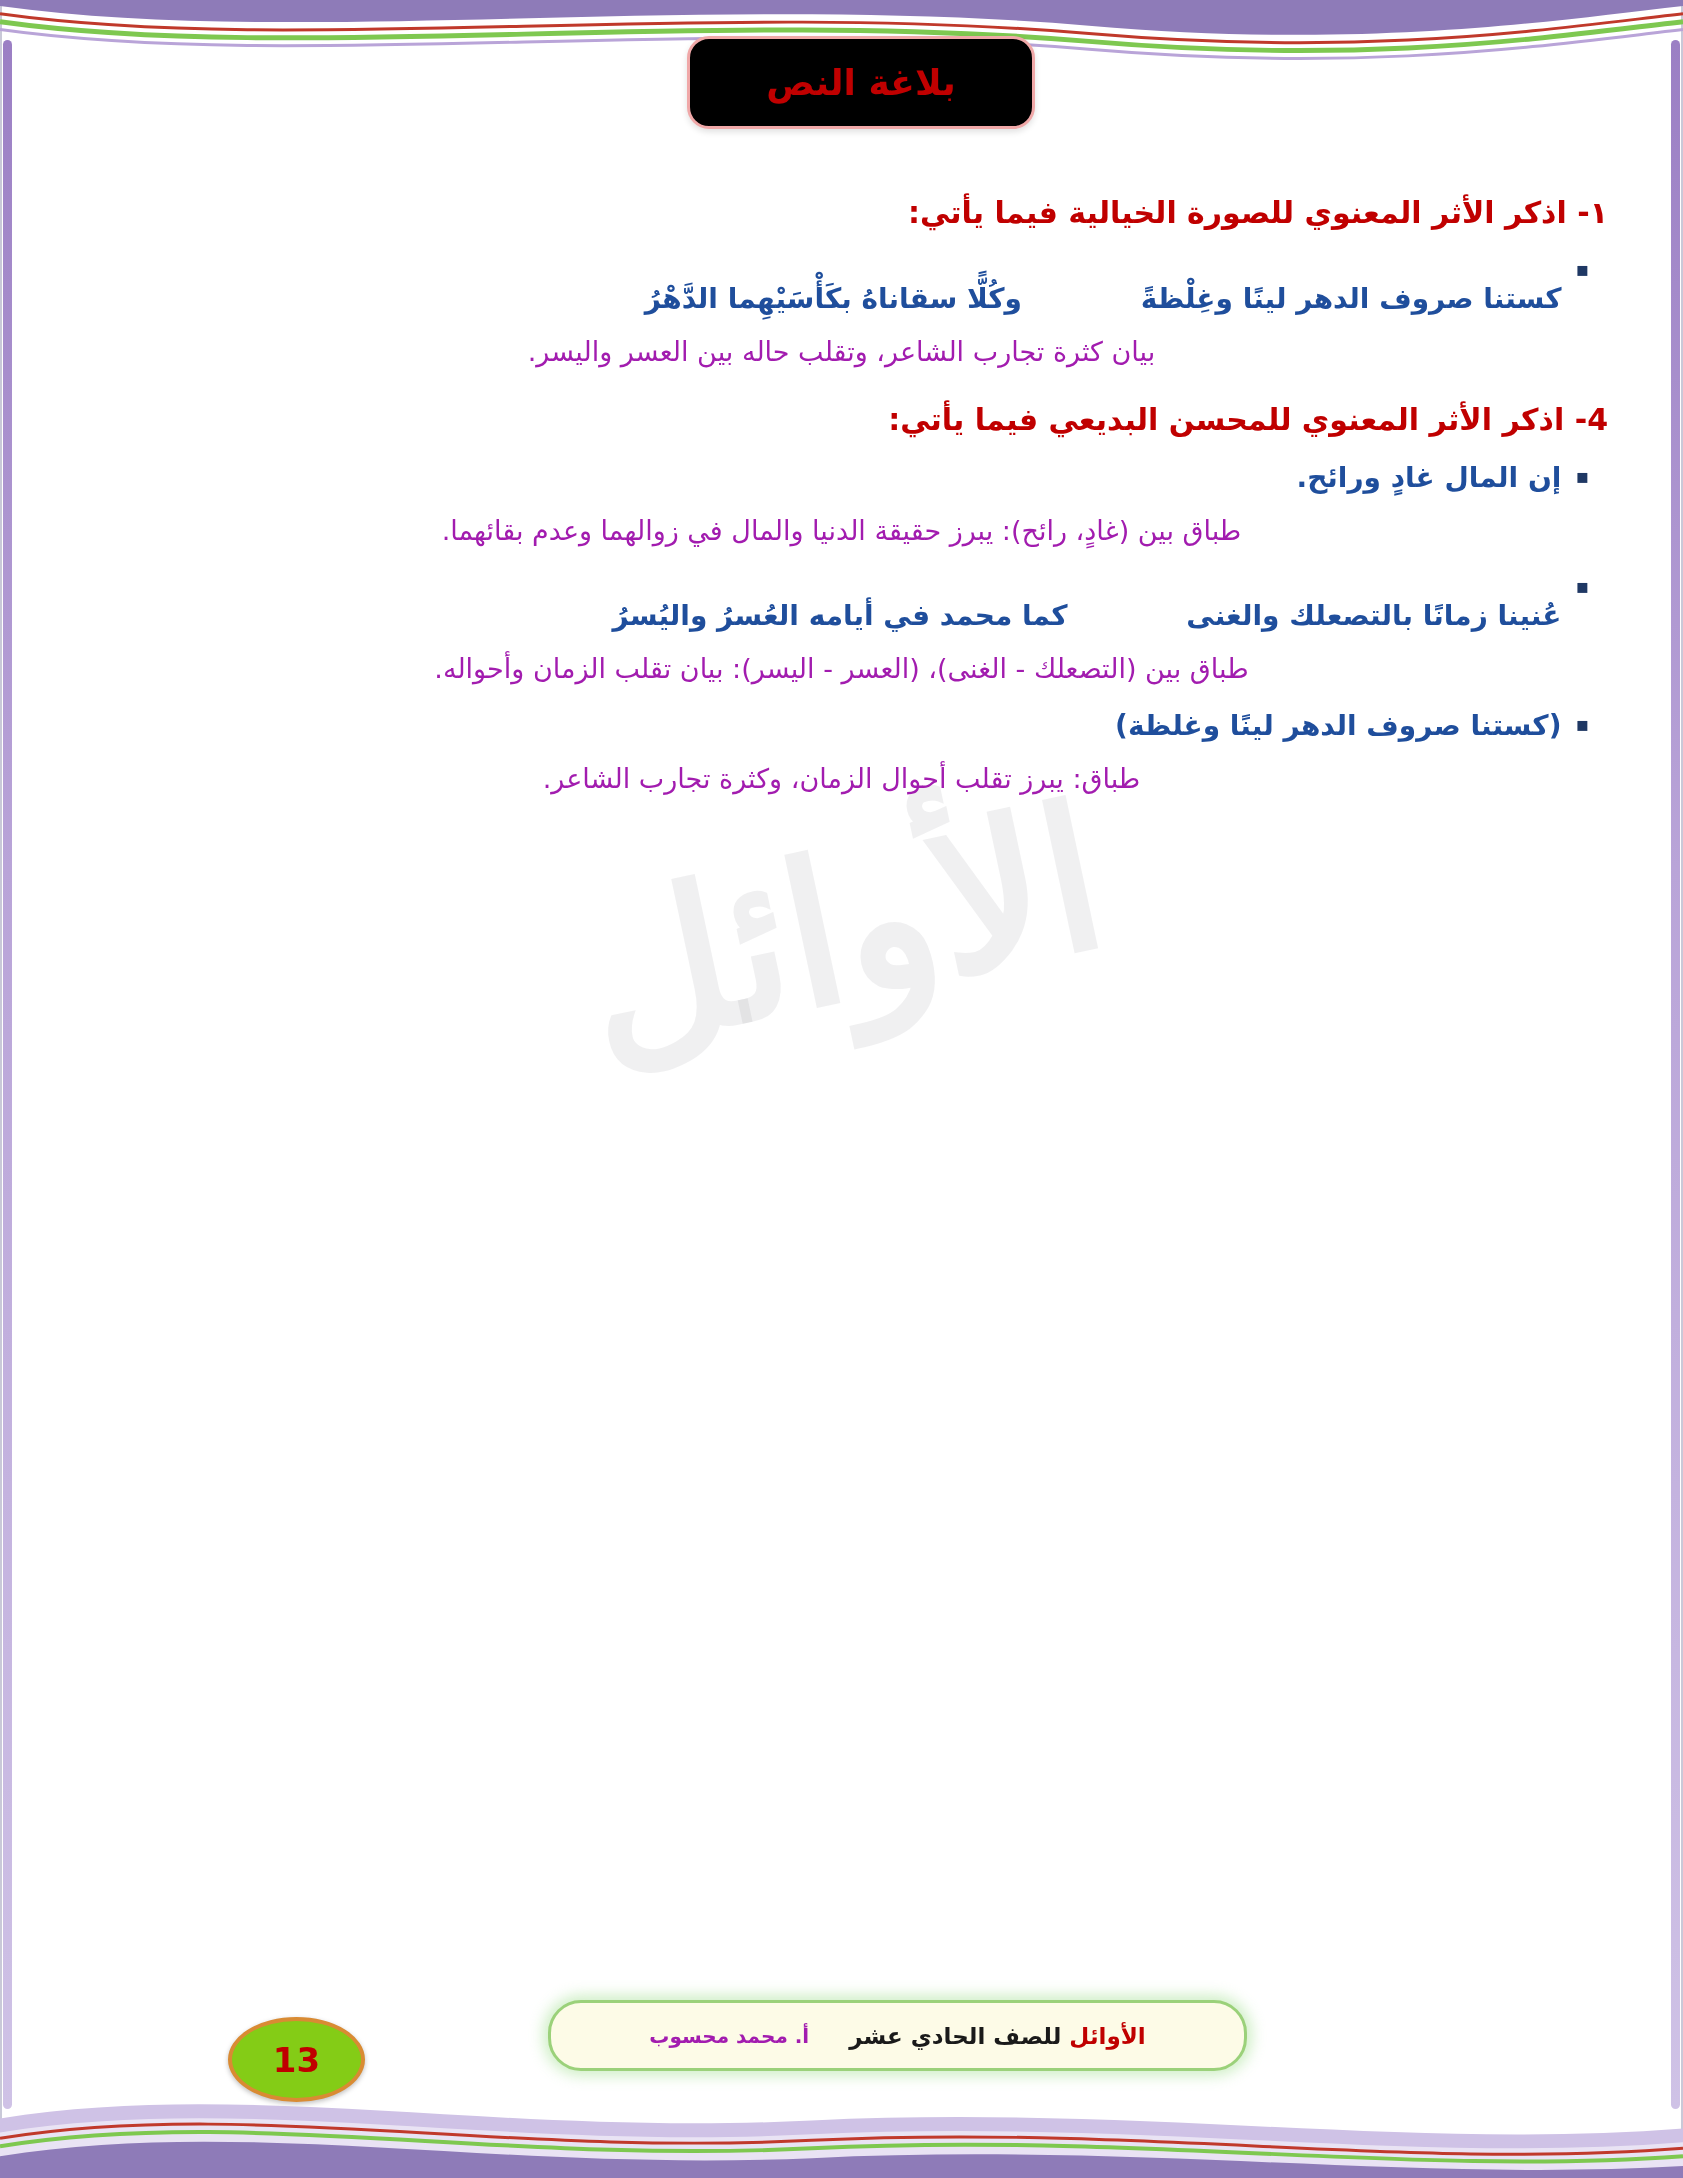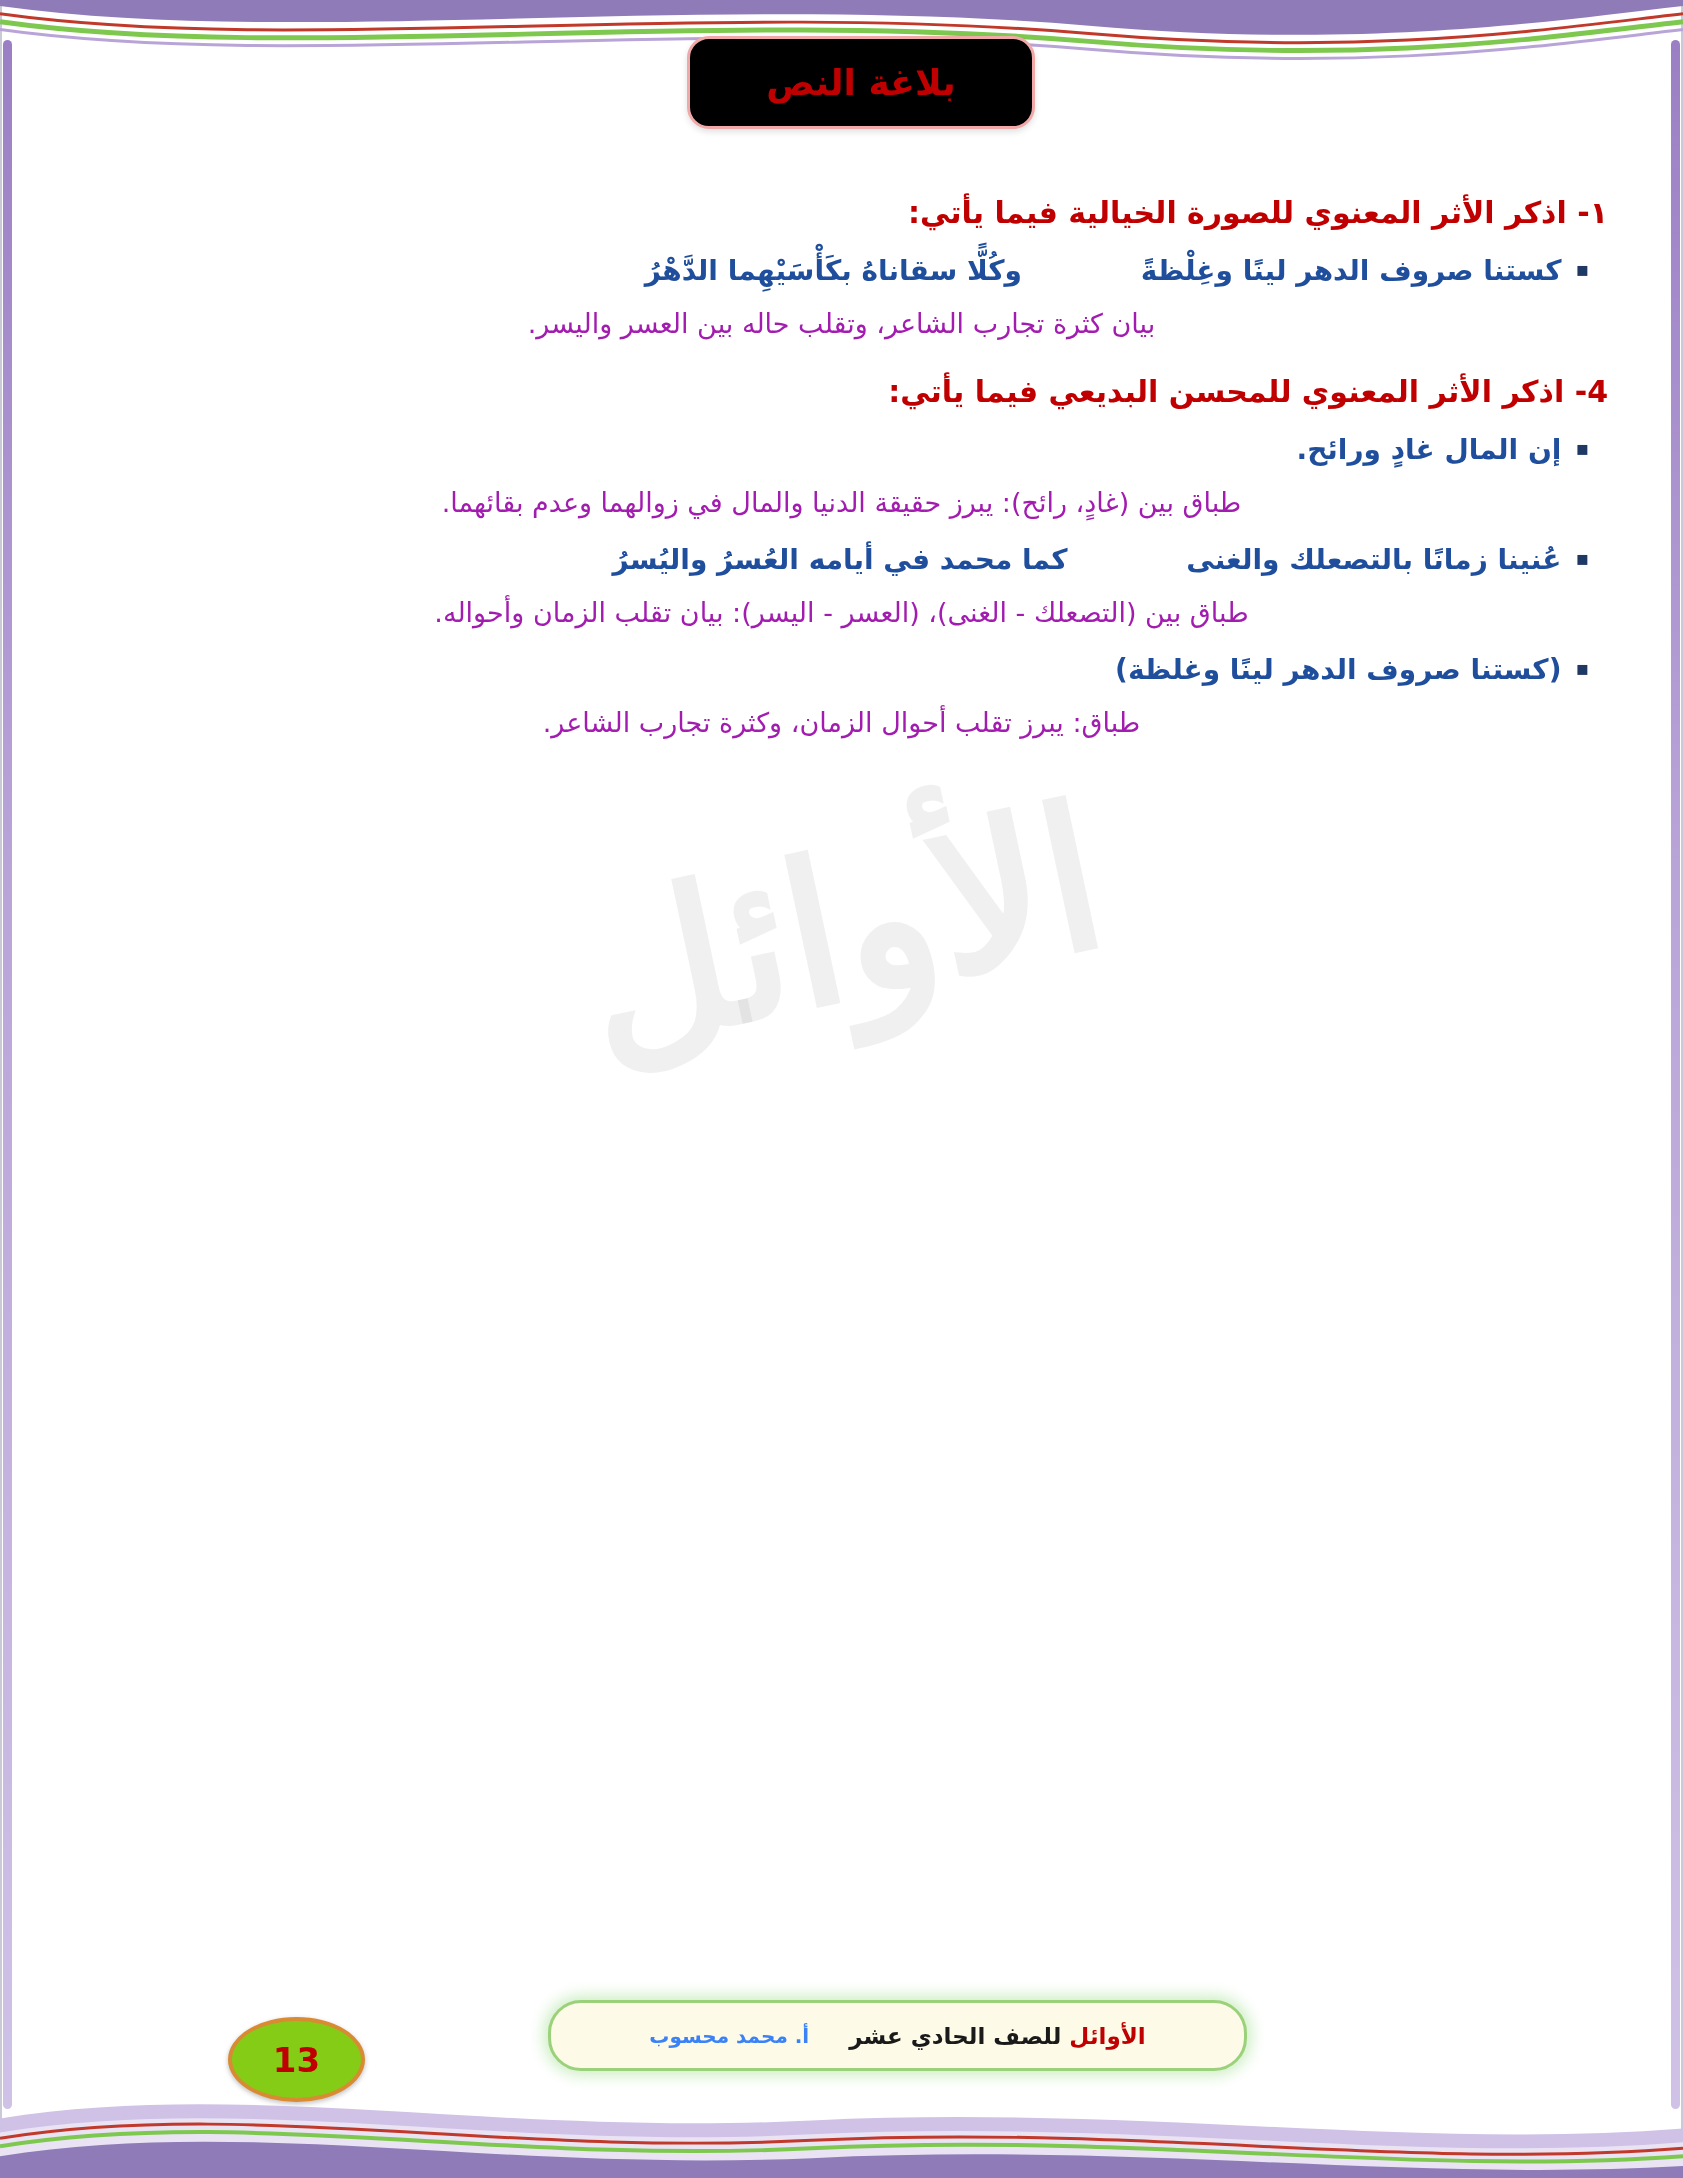--- a/index.html
+++ b/index.html
@@ -105,21 +105,21 @@
     flex: 0 0 auto;
   }
   .verse {
     color: #1f4e9c;
     font-size: 28px;
     font-weight: bold;
     line-height: 1.6;
     flex: 1 1 auto;
   }
   .verse .hemistich-1 { display: inline-block; }
-  .verse .hemistich-2 { display: inline-block; margin-right: 109px; }
+  .verse .hemistich-2 { display: inline-block; margin-right: 109px; margin-top: 28px; }
 
   .answer {
     color: #a21caf;
     font-size: 27px;
     line-height: 1.75;
     margin: 4px 59px 10px 59px;
     text-align: center;
   }
 
   
@@ -155,21 +155,21 @@
     direction: rtl;
   }
   .footer-main {
     font-size: 23px;
     font-weight: bold;
     color: #1a1a1a;
   }
   .footer-main .brand { color: #c00000; }
   .footer-author {
     font-size: 20px;
-    color: #3b82f6;
+    color: #a21caf;
     font-weight: bold;
   }
 
   .page-number {
     position: absolute;
     bottom: 76px;
     left: 228px;
     width: 129px;
     height: 77px;
     border-radius: 50%;

